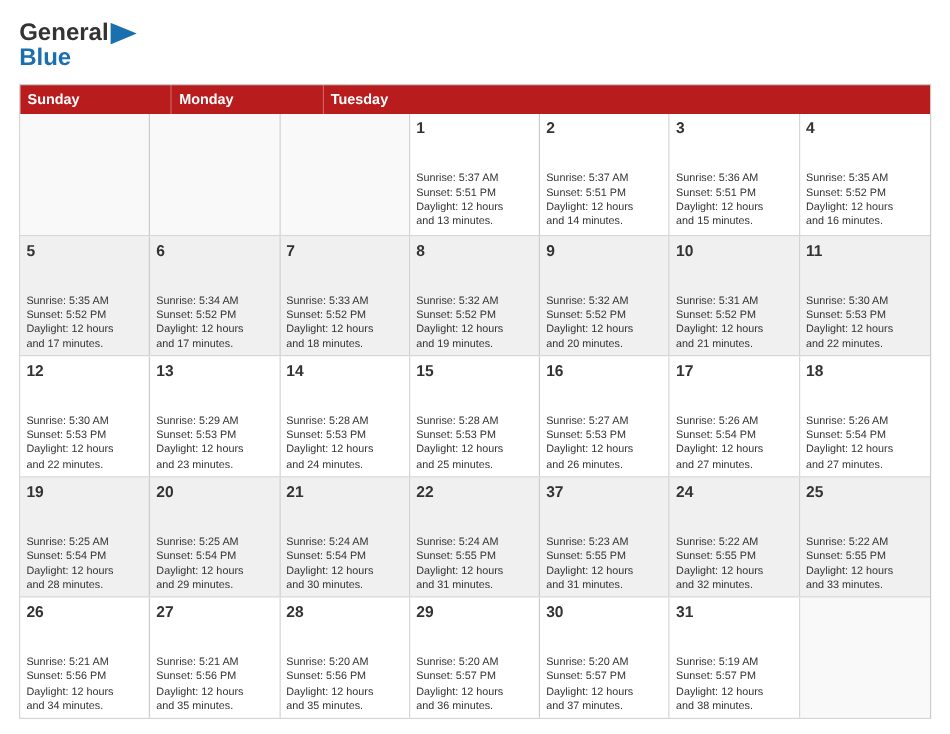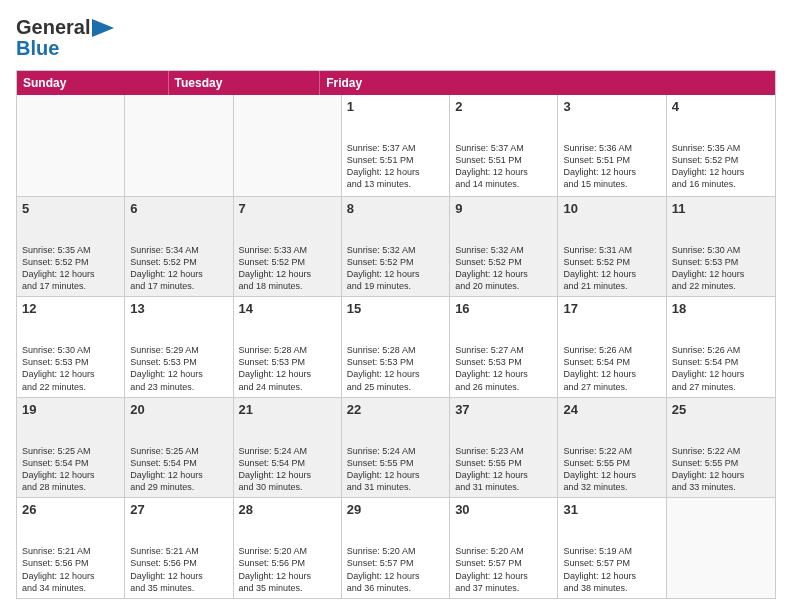--- a/index.html
+++ b/index.html
@@ -42,22 +42,22 @@
       color: #555;
     }
     .calendar {
       flex: 1;
       display: flex;
       flex-direction: column;
       border: 1px solid #ccc;
     }
     .cal-header {
       display: grid;
-      grid-template-columns: repeat(5, 1fr);
-      background: #be185d;
+      grid-template-columns: repeat(6, 1fr);
+      background: #b91c1c;
     }
     .cal-header-cell {
       color: #fff;
       font-weight: bold;
       font-size: 12px;
       padding: 5px 6px;
       text-align: left;
       border-right: 1px solid rgba(255,255,255,0.3);
     }
     .cal-header-cell:last-child { border-right: none; }
@@ -117,22 +117,22 @@
 </div>
     <div class="title-area">
       <div class="month-title"></div>
       <div class="subtitle"></div>
     </div>
   </div>
 
   <div class="calendar">
     <div class="cal-header" id="cal-header">
         <div class="cal-header-cell">Sunday</div>
+        <div class="cal-header-cell">Monday</div>
         <div class="cal-header-cell">Tuesday</div>
-        <div class="cal-header-cell">Friday</div>
       </div>
     <div class="cal-body" id="cal-body">
         <div class="cal-row">
           <div class="cal-cell empty"></div>
           <div class="cal-cell empty"></div>
           <div class="cal-cell empty"></div>
           <div class="cal-cell">
             <span class="day-num">1</span>
             <div class="cell-text">Sunrise: 5:37 AM<br>Sunset: 5:51 PM<br>Daylight: 12 hours<br>and 13 minutes.</div>
           </div>

